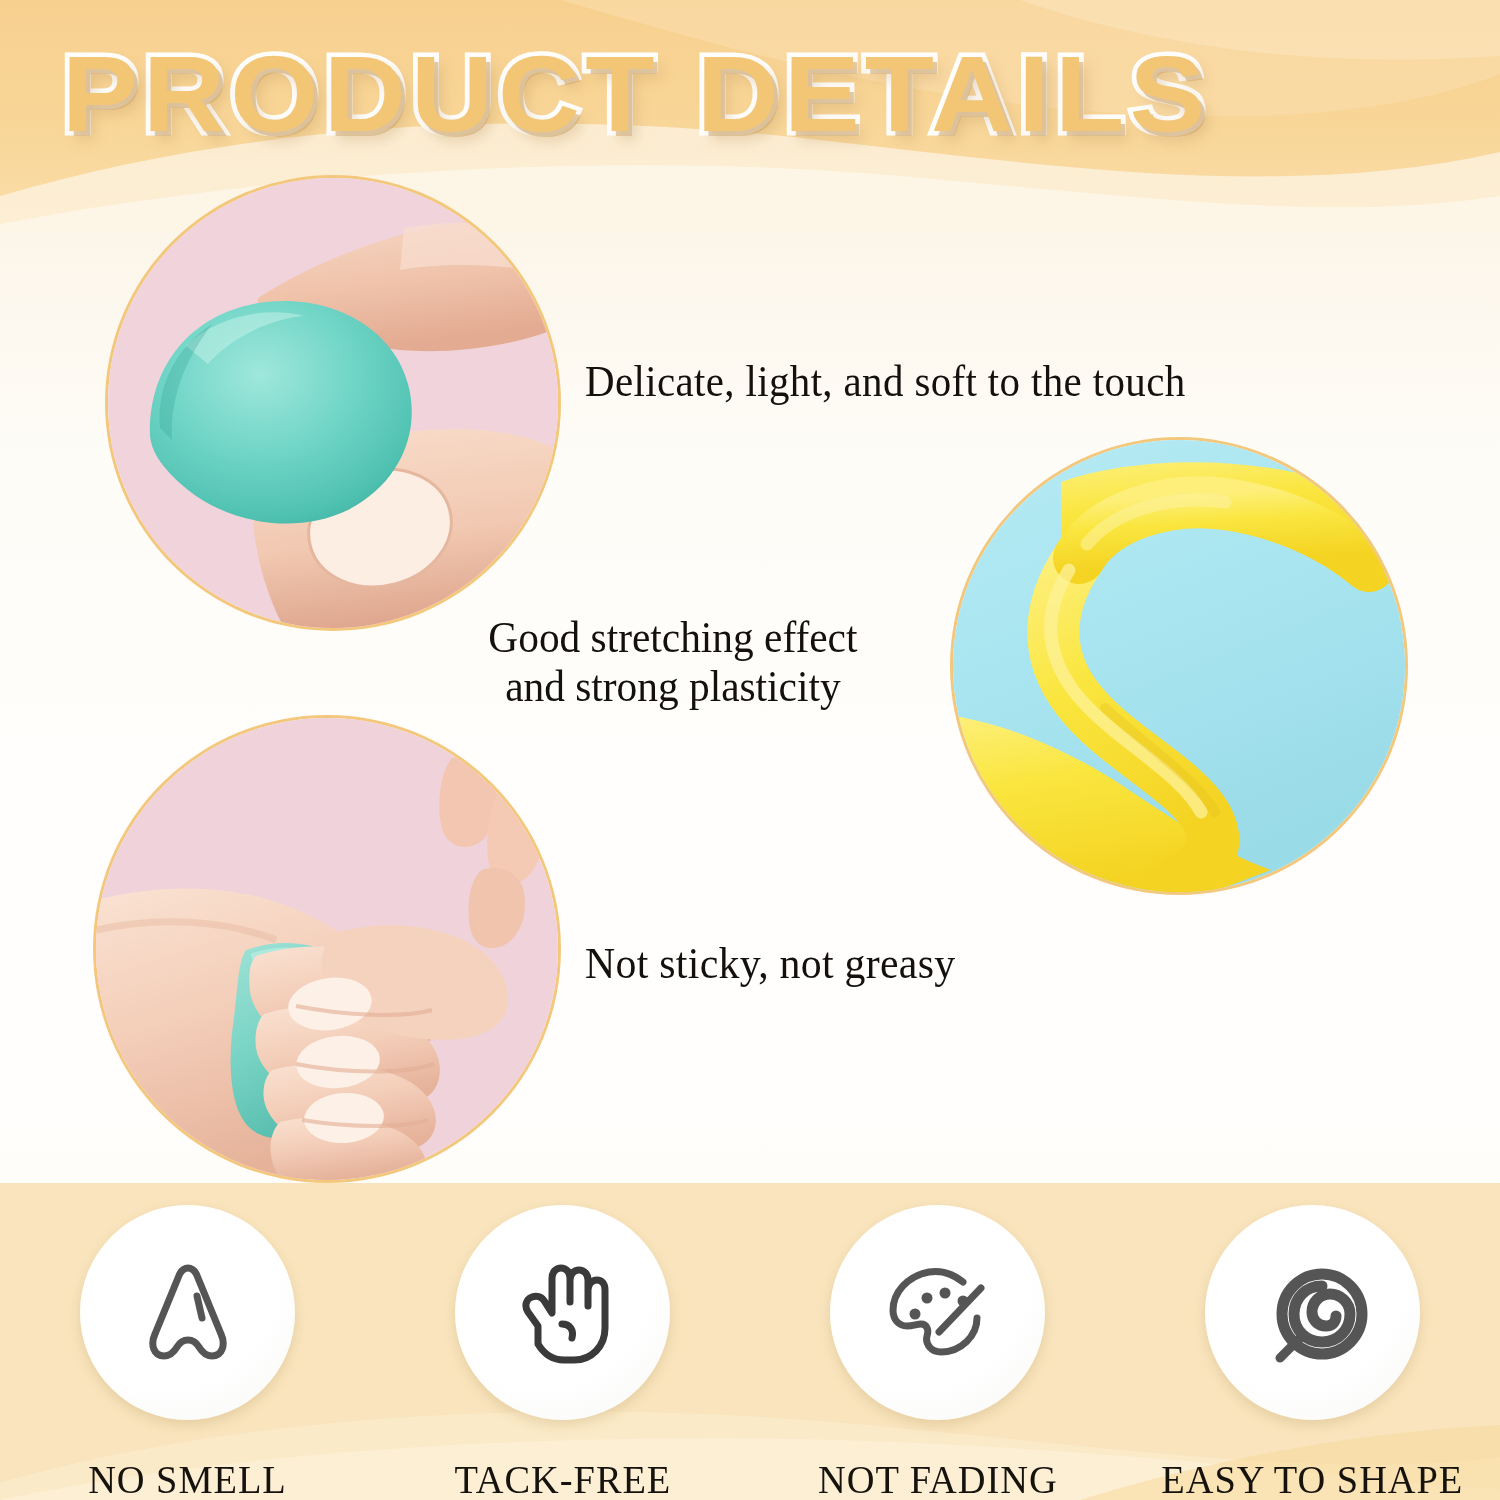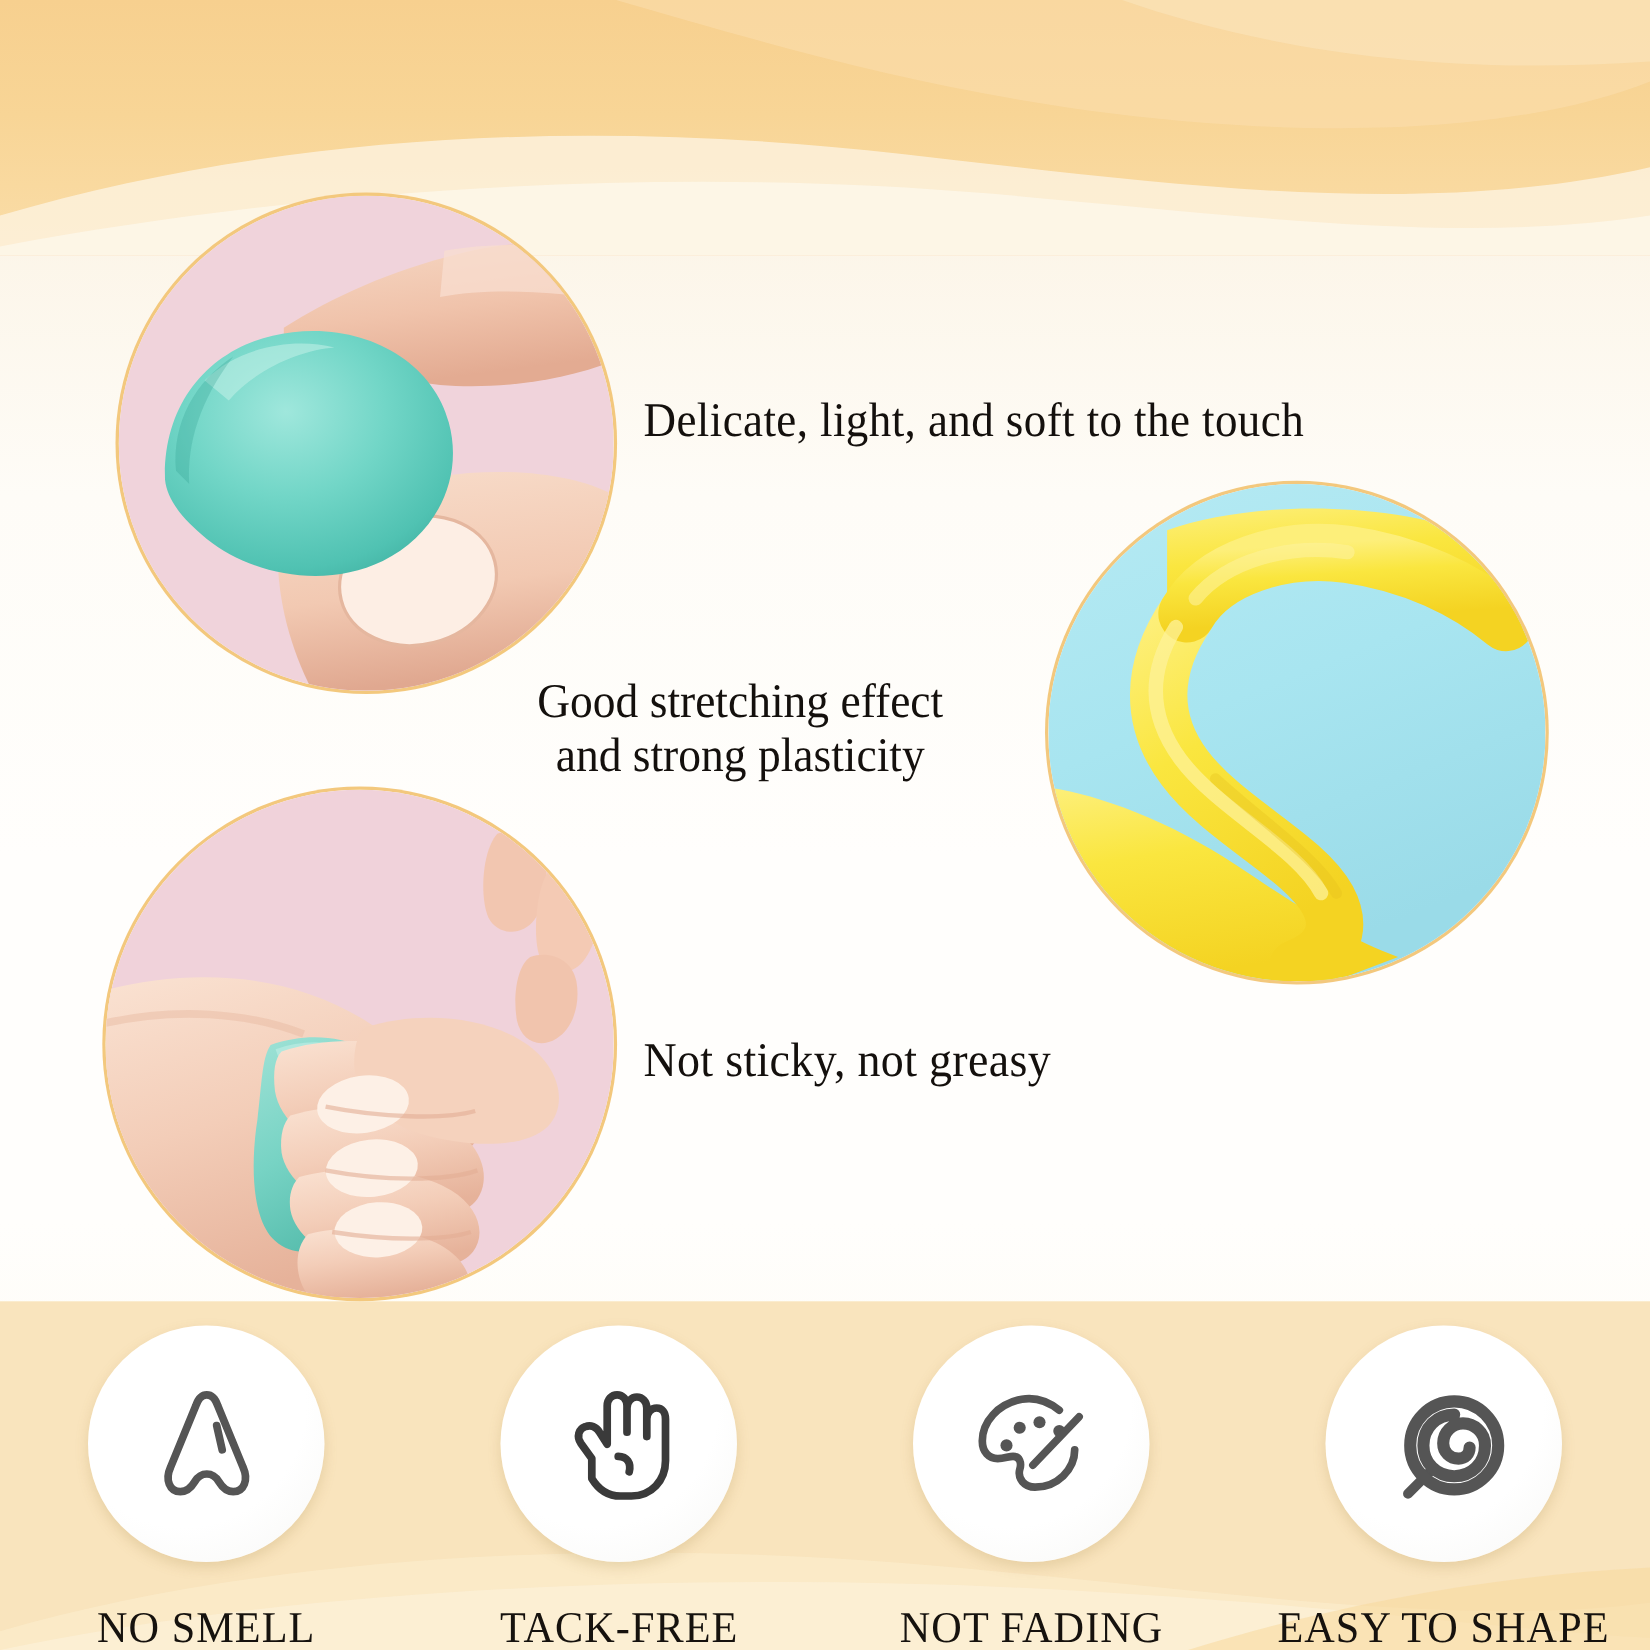--- a/index.html
+++ b/index.html
@@ -166,20 +166,23 @@
 
   <div class="bg-header">
     <svg class="bg-header-svg" width="1500" height="232" viewBox="0 0 1500 232">
       <path d="M0,196 C260,120 540,108 820,140 C1060,167 1290,200 1500,152 L1500,232 L0,232 Z" fill="#fdf1dc" opacity="0.85"></path>
       <path d="M0,224 C300,168 620,152 900,176 C1150,198 1330,222 1500,196 L1500,232 L0,232 Z" fill="#fdf6e8" opacity="0.9"></path>
       <path d="M560,0 C700,40 880,96 1100,112 C1290,126 1420,106 1500,74 L1500,0 Z" fill="#fbdfae" opacity="0.55"></path>
       <path d="M1020,0 C1140,42 1300,70 1500,56 L1500,0 Z" fill="#fce7c2" opacity="0.5"></path>
     </svg>
   </div>
 
+  <div class="title-wrap">
+    <span class="title">PRODUCT DETAILS</span>
+  </div>
 
   <div class="photo" id="photo-1">
     <svg class="photo-inner" viewBox="0 0 450 450" preserveAspectRatio="xMidYMid slice">
       <defs>
         <radialGradient id="ballG1" cx="0.42" cy="0.33" r="0.82">
           <stop offset="0%" stop-color="#9fe7dc"></stop>
           <stop offset="42%" stop-color="#72d6c7"></stop>
           <stop offset="78%" stop-color="#50c2b2"></stop>
           <stop offset="100%" stop-color="#3aa99b"></stop>
         </radialGradient>

